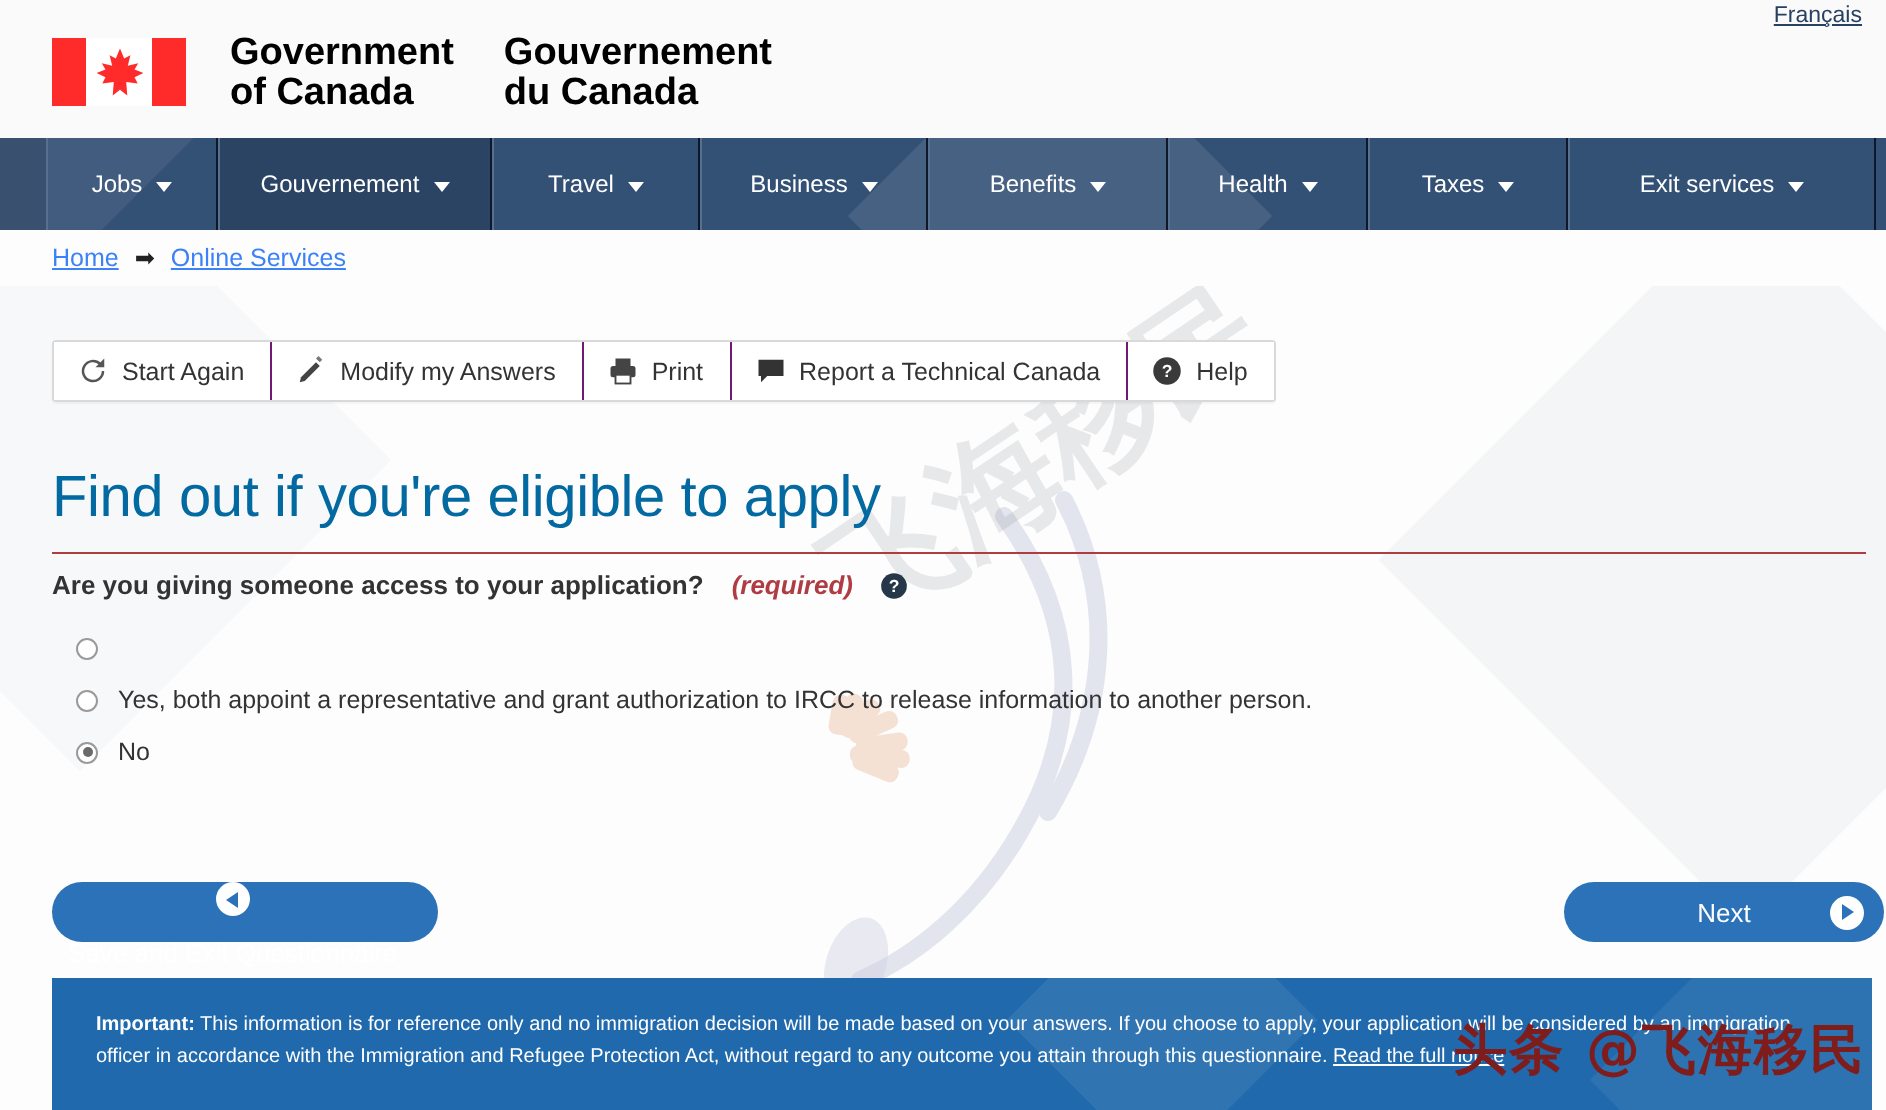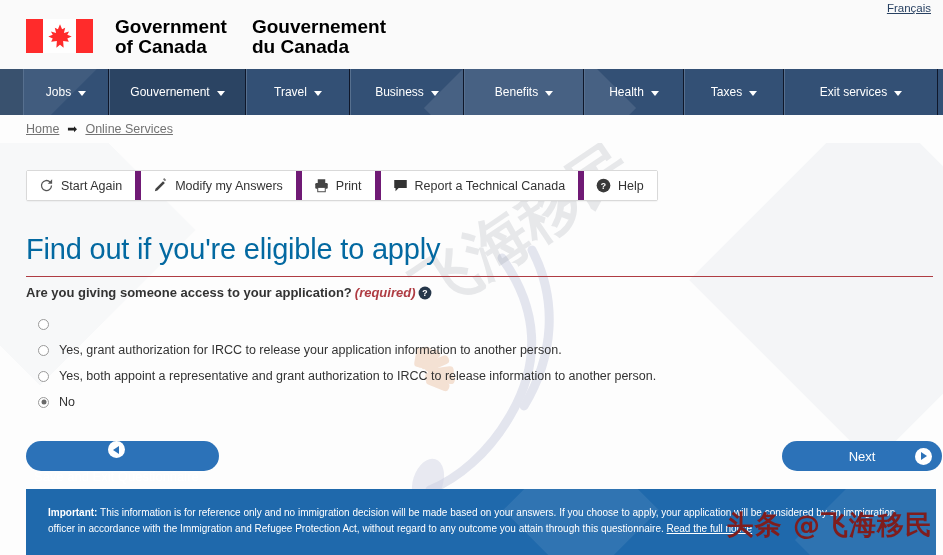--- a/index.html
+++ b/index.html
@@ -160,21 +160,21 @@
     height: 28px;
     padding-left: 26px;
     display: flex;
     align-items: center;
     gap: 8px;
     font-size: 12.5px;
     background: #fdfdfd;
     z-index: 5;
   }
   .breadcrumb a {
-    color: #737373;
+    color: #3b82f6;
     text-decoration: underline;
     cursor: pointer;
   }
   .bc-arrow { color: #222; font-size: 12px; }
 
   
   .toolbar {
     position: absolute;
     left: 26px; top: 170px;
     display: flex;
@@ -184,21 +184,21 @@
     z-index: 6;
     box-shadow: 0 1px 1px rgba(0,0,0,.04);
   }
   .tb-btn {
     display: flex;
     align-items: center;
     gap: 7px;
     padding: 7px 13px 7px 12px;
     font-size: 12.5px;
     color: #333;
-    border-right: 6px solid #701a75;
+    border-right: 1px solid #701a75;
     cursor: pointer;
     background: #fff;
     white-space: nowrap;
   }
   .tb-btn:last-child { border-right: none; }
   .tb-ico { width: 15px; height: 15px; flex: none; display: block; }
 
   
   .content {
     position: absolute;
@@ -219,21 +219,21 @@
     background: #af3c43;
     margin: 0 10px 0 26px;
   }
   .question {
     padding: 8px 0 2px 26px;
     font-size: 13px;
     font-weight: 700;
     color: #333;
     display: flex;
     align-items: center;
-    gap: 3px;
+    gap: 14px;
   }
   .req {
     color: #af3c43;
     font-style: italic;
     font-weight: 700;
     text-align: right;
   }
   .help-ico { width: 14px; height: 14px; display: block; cursor: pointer; }
 
   .options { padding: 9px 0 0 38px; }
@@ -497,24 +497,20 @@
         <text x="12" y="17.5" font-size="15" font-family="Liberation Sans, sans-serif" font-weight="700" fill="#fff" text-anchor="middle">?</text>
       </svg>
     </div>
 
     <div class="options">
       <div class="opt">
         <span class="radio"></span>
       </div>
       <div class="opt">
         <span class="radio"></span>
-        <span>Yes, grant authorization for IRCC to release your application information to another person.</span>
-      </div>
-      <div class="opt">
-        <span class="radio"></span>
         <span>Yes, both appoint a representative and grant authorization to IRCC to release information to another person.</span>
       </div>
       <div class="opt">
         <span class="radio checked"></span>
         <span>No</span>
       </div>
     </div>
   </div>
 
   <div class="actions">

